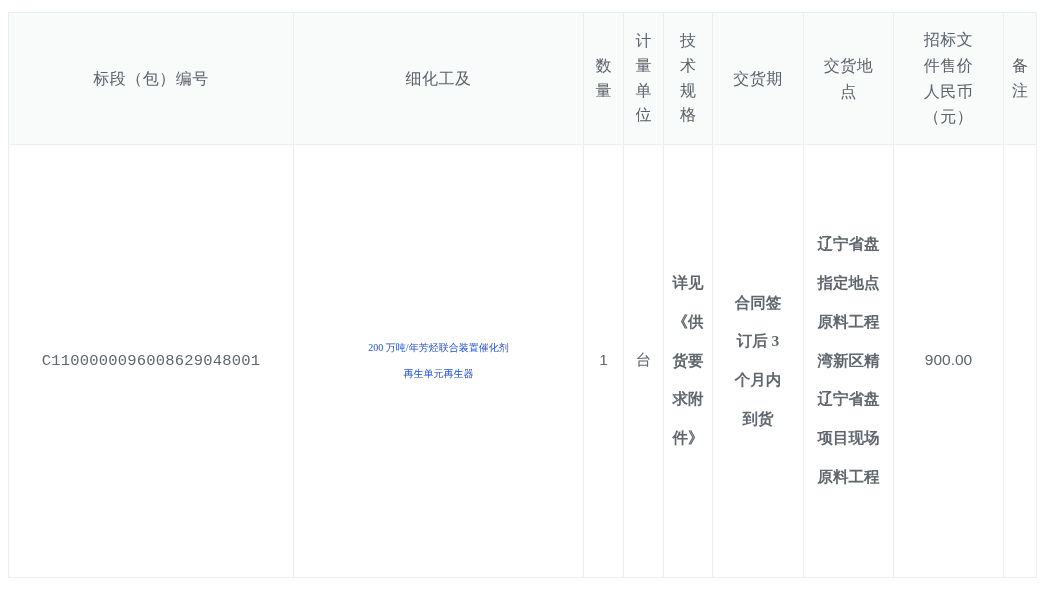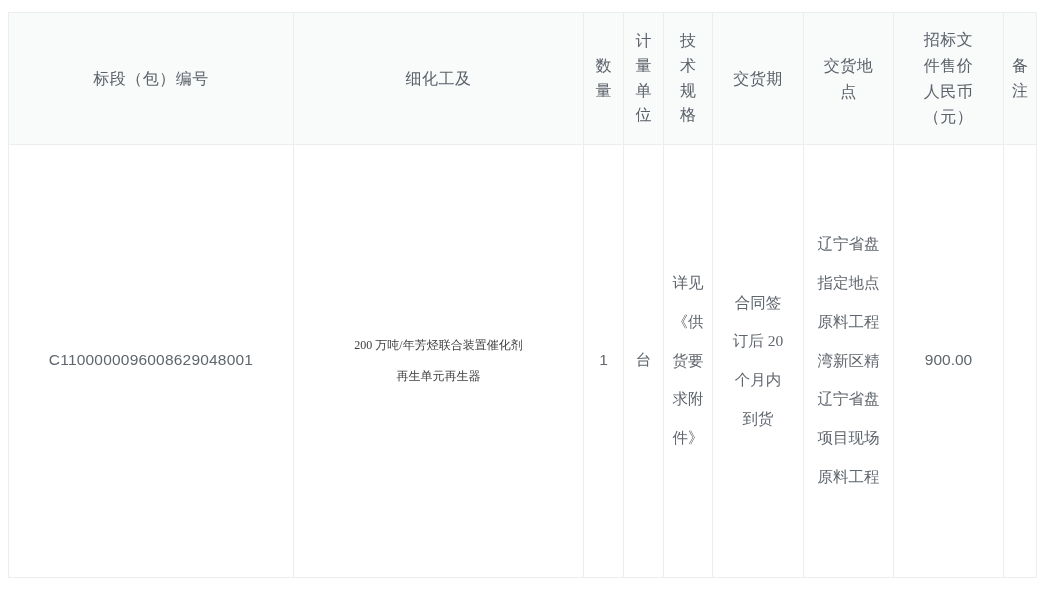--- a/index.html
+++ b/index.html
@@ -67,52 +67,53 @@
 
   tbody td {
     height: 432px;
     color: #5f666d;
     font-size: 15px;
     line-height: 2.35;
     padding: 8px 5px;
   }
 
   .cell-code {
-    font-family: Liberation Sans, sans-serif;
+    font-family: Liberation Mono, monospace;
     font-size: 15.5px;
     color: #5f666d;
     letter-spacing: 0.2px;
     white-space: nowrap;
     line-height: 1.4;
   }
 
   .cell-name {
-    font-size: 12px;
+    font-size: 10px;
     line-height: 2.6;
-    color: #404040;
+    color: #1d4ed8;
     padding: 0 14px;
   }
   .cell-name .nline { display: block; }
 
   .cell-qty,
   .cell-unit,
   .cell-price {
     font-size: 15.5px;
     line-height: 1.4;
     color: #5f666d;
   }
   .cell-qty, .cell-price {
     font-family: "Liberation Sans", "DejaVu Sans", sans-serif;
   }
 
   .stack {
     display: block;
     line-height: 2.5;
     font-size: 15.5px;
     color: #5f666d;
+    font-weight: bold;
   }
   .stack .sline { display: block; white-space: nowrap; }
 
   .cell-remark { }
 
   
   col.c-code    { width: 285px; }
   col.c-name    { width: 290px; }
   col.c-qty     { width: 40px; }
   col.c-unit    { width: 40px; }
@@ -220,21 +221,21 @@
             <span class="sline">《供</span>
             <span class="sline">货要</span>
             <span class="sline">求附</span>
             <span class="sline">件》</span>
           </span>
         </td>
 
         <td>
           <span class="stack">
             <span class="sline">合同签</span>
-            <span class="sline">订后 20</span>
+            <span class="sline">订后 3</span>
             <span class="sline">个月内</span>
             <span class="sline">到货</span>
           </span>
         </td>
 
         <td>
           <span class="stack">
             <span class="sline">辽宁省盘</span>
             <span class="sline">指定地点</span>
             <span class="sline">原料工程</span>

